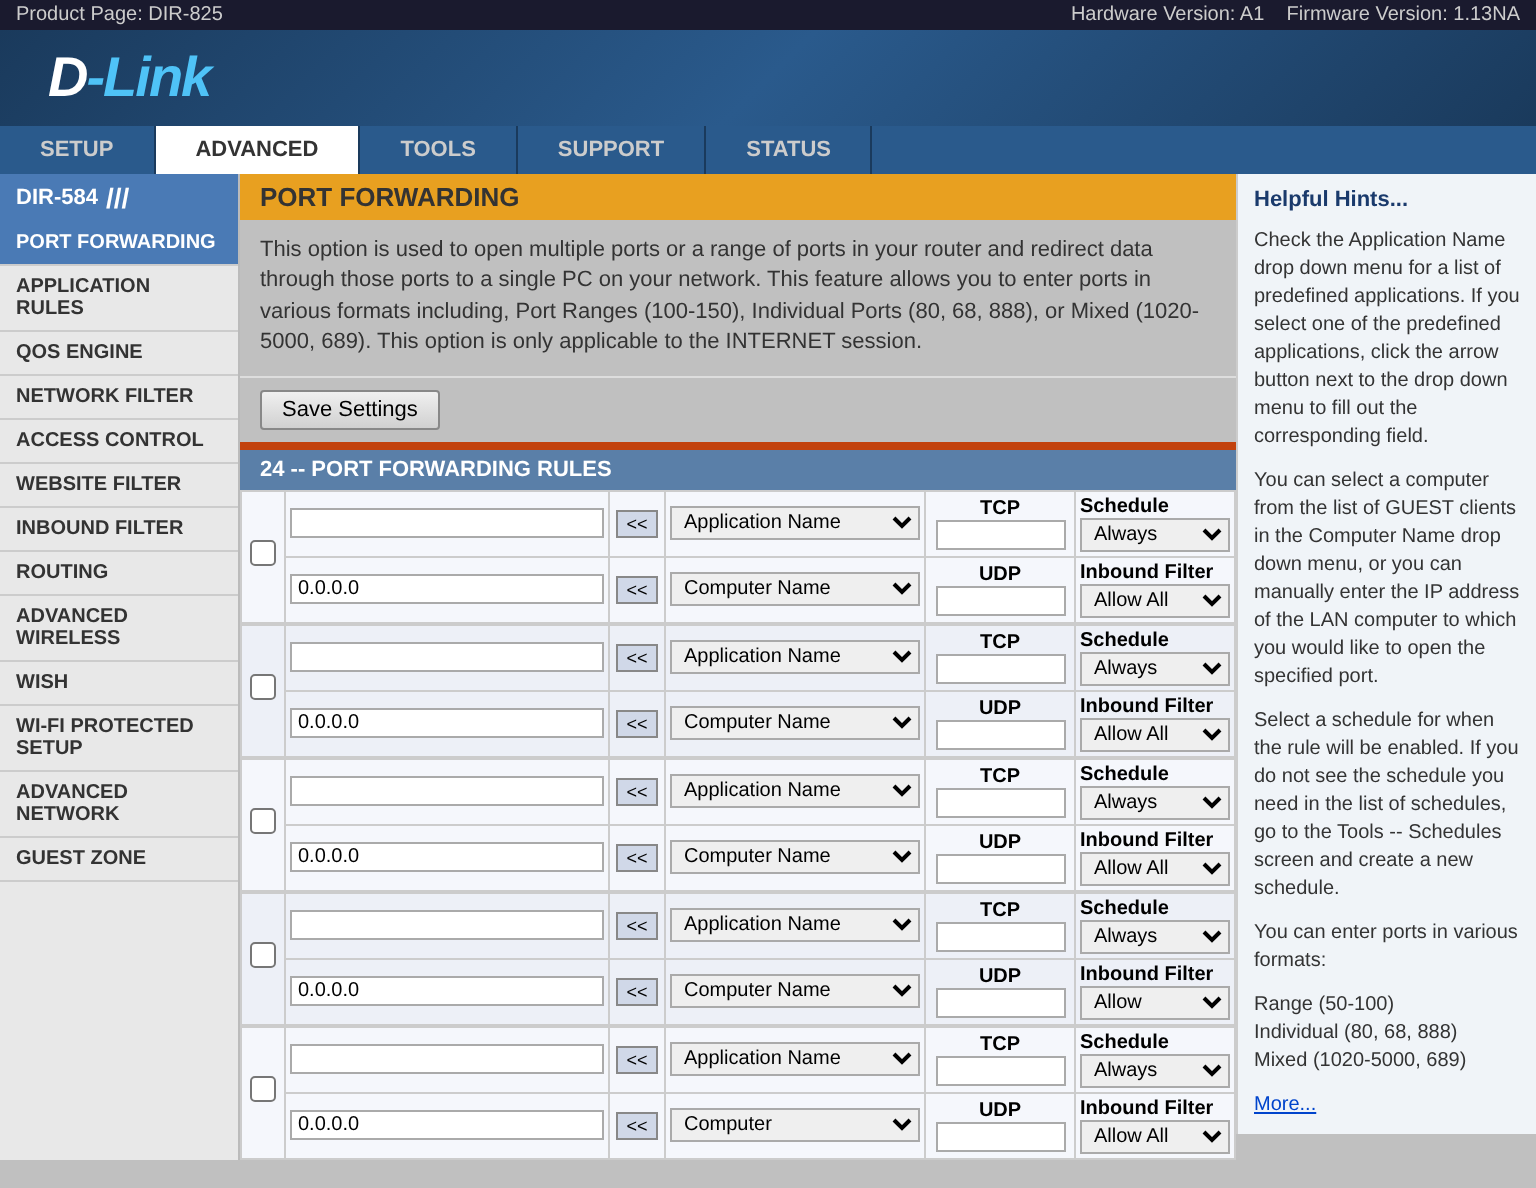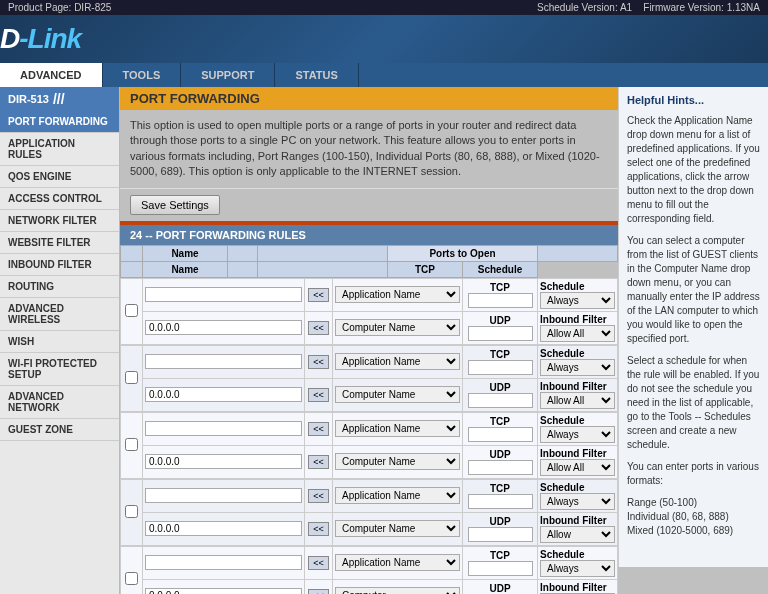--- a/index.html
+++ b/index.html
@@ -11,21 +11,21 @@
       color: #ccc;
       font-size: 10px;
       padding: 2px 8px;
       display: flex;
       justify-content: space-between;
     }
 
     
     .header {
       background: linear-gradient(135deg, #1a3a5c 0%, #2a5a8c 50%, #1a3a5c 100%);
-      padding: 8px 0;
+      padding: 8px 24px;
       display: flex;
       align-items: flex-end;
     }
     .dlink-logo {
       color: white;
       font-size: 28px;
       font-weight: bold;
       font-style: italic;
       letter-spacing: -1px;
     }
@@ -171,50 +171,51 @@
     .main-content {
       flex: 1;
     }
   </style>
 </head>
 <body>
 
 <div class="top-bar">
   <span>Product Page: DIR-825</span>
   <span>
-    <span>Schedule Version: A1</span>&nbsp;&nbsp;&nbsp;
+    <span>Hardware Version: A1</span>&nbsp;&nbsp;&nbsp;
     <span>Firmware Version: 1.13NA</span>
   </span>
 </div>
 
 <div class="header">
   <div class="dlink-logo">
     <span style="color:white;">D</span><span style="color:#4fc3f7;">-Link</span>
   </div>
 </div>
 
 <div class="nav-tabs">
+  <div class="nav-tab">SETUP</div>
   <div class="nav-tab active">ADVANCED</div>
   <div class="nav-tab">TOOLS</div>
   <div class="nav-tab">SUPPORT</div>
   <div class="nav-tab">STATUS</div>
 </div>
 
 <div class="main-layout">
 
   <div class="sidebar">
     <div style="background:#4a7ab5; color:white; padding:4px 8px; font-size:11px; font-weight:bold; display:flex; align-items:center;">
-      <span style="font-weight:bold;">DIR-513</span>
+      <span style="font-weight:bold;">DIR-584</span>
       <span style="margin-left:4px; font-size:14px;">///</span>
     </div>
     <div class="sidebar-item active">PORT FORWARDING</div>
     <div class="sidebar-item">APPLICATION RULES</div>
     <div class="sidebar-item">QOS ENGINE</div>
+    <div class="sidebar-item">NETWORK FILTER</div>
     <div class="sidebar-item">ACCESS CONTROL</div>
-    <div class="sidebar-item">NETWORK FILTER</div>
     <div class="sidebar-item">WEBSITE FILTER</div>
     <div class="sidebar-item">INBOUND FILTER</div>
     <div class="sidebar-item">ROUTING</div>
     <div class="sidebar-item">ADVANCED WIRELESS</div>
     <div class="sidebar-item">WISH</div>
     <div class="sidebar-item">WI-FI PROTECTED SETUP</div>
     <div class="sidebar-item">ADVANCED NETWORK</div>
     <div class="sidebar-item">GUEST ZONE</div>
   </div>
 
@@ -225,40 +226,20 @@
       <div class="page-title-bar">PORT FORWARDING</div>
 
       <div class="description-box">This option is used to open multiple ports or a range of ports in your router and redirect data through those ports to a single PC on your network. This feature allows you to enter ports in various formats including, Port Ranges (100-150), Individual Ports (80, 68, 888), or Mixed (1020-5000, 689). This option is only applicable to the INTERNET session.</div>
 
       <div class="btn-row">
         <button class="btn">Save Settings</button>
       </div>
 
       <div class="rules-header">24 -- PORT FORWARDING RULES</div>
 
-      <table style="width:100%; border-collapse:collapse; font-size:10px;">
-        <thead>
-          <tr>
-            <th style="width:22px; background:#c8d4e8; border:1px solid #aaa; padding:2px;"></th>
-            <th style="background:#c8d4e8; border:1px solid #aaa; padding:2px; text-align:center;">Name</th>
-            <th style="width:30px; background:#c8d4e8; border:1px solid #aaa; padding:2px;"></th>
-            <th style="width:130px; background:#c8d4e8; border:1px solid #aaa; padding:2px;"></th>
-            <th colspan="2" style="background:#d8e0f0; border:1px solid #aaa; padding:2px; text-align:center; font-weight:bold;">Ports to Open</th>
-            <th style="width:80px; background:#c8d4e8; border:1px solid #aaa; padding:2px;"></th>
-          </tr>
-          <tr>
-            <th style="width:22px; background:#c8d4e8; border:1px solid #aaa;"></th>
-            <th style="background:#c8d4e8; border:1px solid #aaa; padding:2px; text-align:center;">Name</th>
-            <th style="width:30px; background:#c8d4e8; border:1px solid #aaa;"></th>
-            <th style="width:130px; background:#c8d4e8; border:1px solid #aaa;"></th>
-            <th style="width:75px; background:#c8d4e8; border:1px solid #aaa; padding:2px; text-align:center;">TCP</th>
-            <th style="width:75px; background:#c8d4e8; border:1px solid #aaa; padding:2px; text-align:center;">Schedule</th>
-          </tr>
-        </thead>
-      </table>
 
       <div id="rules-container">
 
         <table style="width:100%; border-collapse:collapse; font-size:10px; background:#f5f7fc;">
           <tbody>
               <tr>
             <td style="width:22px; text-align:center; border:1px solid #ccc; padding:2px;" rowspan="2">
               <input type="checkbox" style="">
             </td>
             <td style="border:1px solid #ccc; padding:2px;">
@@ -526,20 +507,21 @@
           </table>
 
       </div>
 
     </div>
 
     <div class="hints-panel">
       <h3>Helpful Hints...</h3>
       <p>Check the Application Name drop down menu for a list of predefined applications. If you select one of the predefined applications, click the arrow button next to the drop down menu to fill out the corresponding field.</p>
       <p>You can select a computer from the list of GUEST clients in the Computer Name drop down menu, or you can manually enter the IP address of the LAN computer to which you would like to open the specified port.</p>
-      <p>Select a schedule for when the rule will be enabled. If you do not see the schedule you need in the list of applicable, go to the Tools -- Schedules screen and create a new schedule.</p>
+      <p>Select a schedule for when the rule will be enabled. If you do not see the schedule you need in the list of schedules, go to the Tools -- Schedules screen and create a new schedule.</p>
       <p>You can enter ports in various formats:</p>
       <p>Range (50-100)<br>Individual (80, 68, 888)<br>Mixed (1020-5000, 689)</p>
+      <p><span class="hint-link">More...</span></p>
     </div>
 
   </div>
 
 </div>
 
 </body></html>

